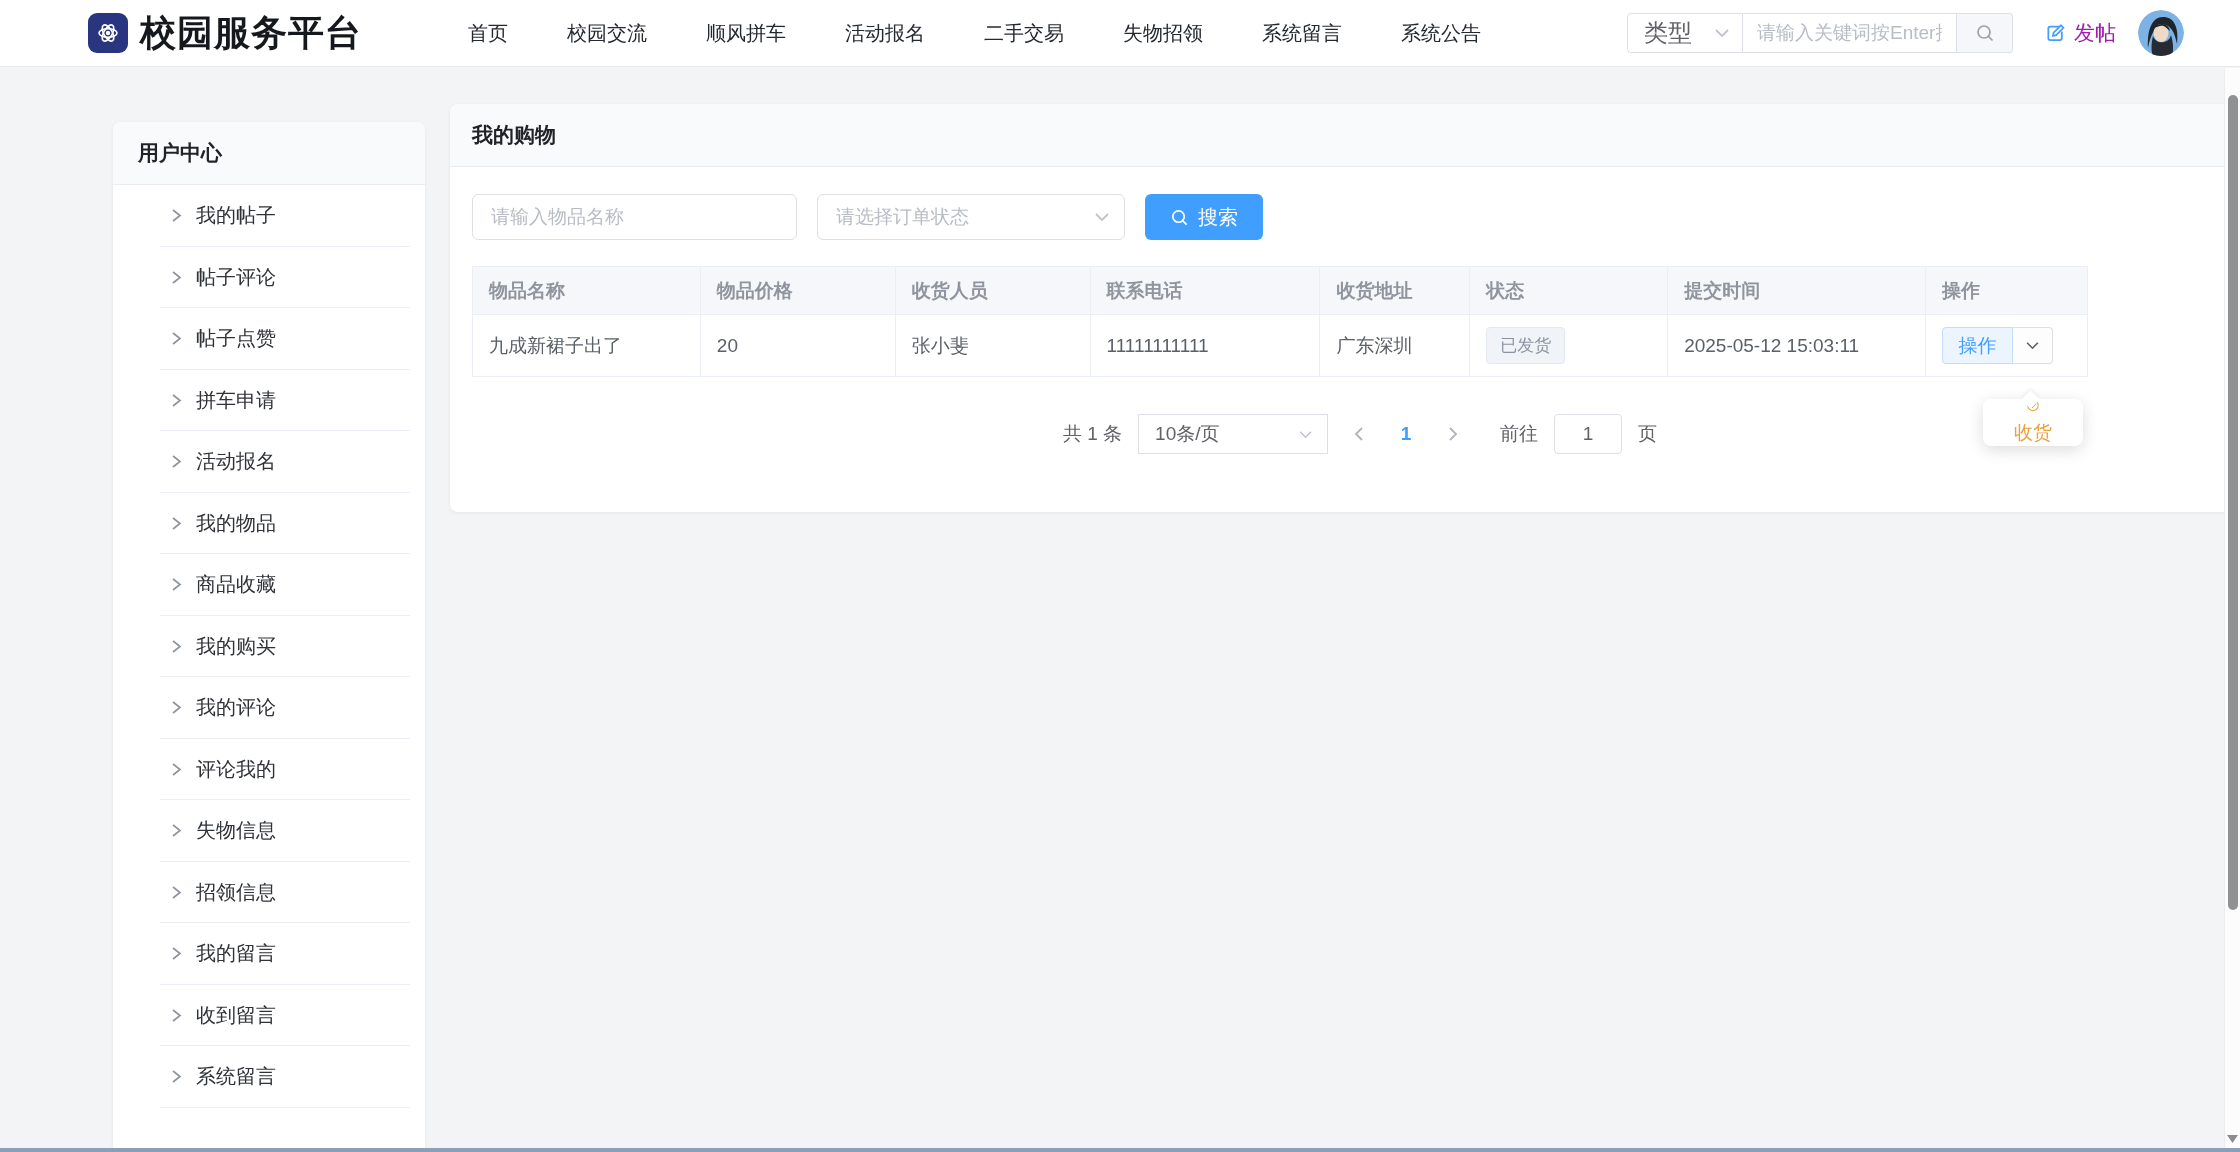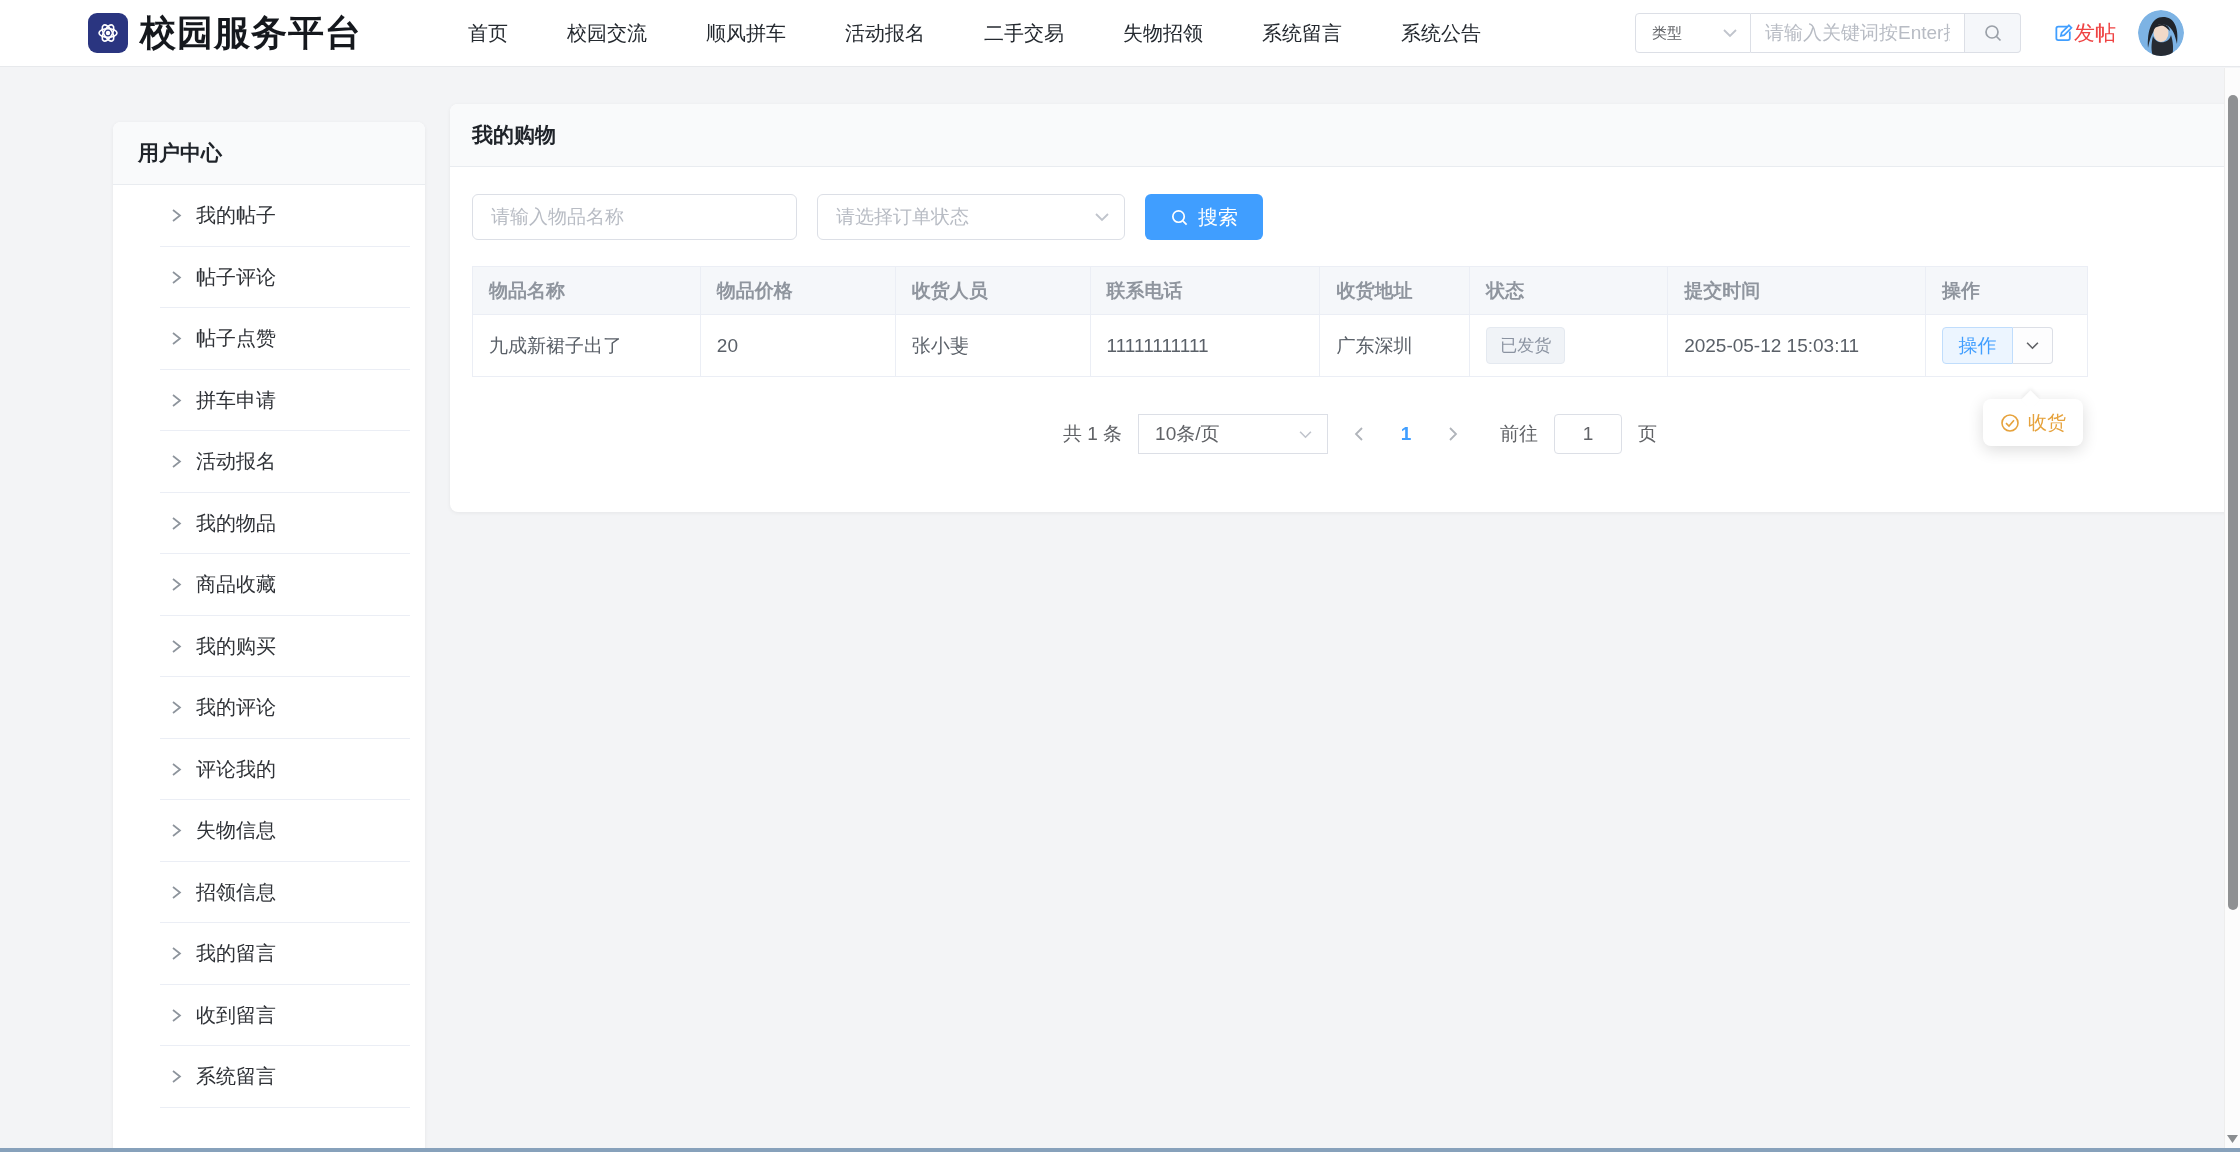--- a/index.html
+++ b/index.html
@@ -24,36 +24,36 @@
     width:40px; height:40px; border-radius:9px; background:#2a3580;
     display:flex; align-items:center; justify-content:center; flex:0 0 auto;
   }
   .brand-title{ font-size:36px; font-weight:bold; color:#15181d; letter-spacing:1px; }
   .nav{ display:flex; gap:59px; margin-left:106px; }
   .nav-item{ font-size:20px; color:#24292f; cursor:pointer; white-space:nowrap; }
   .nav-right{ margin-left:auto; display:flex; align-items:center; }
   .type-select{
     width:116px; height:40px; border:1px solid #dcdfe6; border-radius:4px 0 0 4px;
     display:flex; align-items:center; justify-content:space-between;
-    padding:0 12px 0 16px; background:#fff; color:#606266; font-size:15px; cursor:pointer;
+    padding:0 12px 0 16px; background:#fff; color:#606266; font-size:24px; cursor:pointer;
   }
   .kw-input{
     width:214px; height:40px; border:1px solid #dcdfe6; border-left:none;
     padding:0 14px; font-size:19px; color:#303133; background:#fff; outline:none;
     font-family:inherit;
   }
   .kw-input::placeholder{ color:#b8bcc4; }
   .kw-search-btn{
     width:56px; height:40px; border:1px solid #dcdfe6; border-left:none;
     border-radius:0 4px 4px 0; background:#f5f7fa;
     display:flex; align-items:center; justify-content:center; cursor:pointer;
   }
   .post-link{
-    display:flex; align-items:center; margin-left:32px;
-    color:#ef4444; font-size:21px; cursor:pointer; white-space:nowrap;
+    display:flex; align-items:center; gap:8px; margin-left:32px;
+    color:#a21caf; font-size:21px; cursor:pointer; white-space:nowrap;
   }
   .avatar{
     width:46px; height:46px; border-radius:50%; overflow:hidden; margin-left:22px;
     cursor:pointer; flex:0 0 auto;
   }
 
   
   .sidebar{
     position:absolute; left:113px; top:122px; width:312px; height:1070px;
     background:#fff; border-radius:8px; box-shadow:0 1px 4px rgba(0,0,0,.06);
@@ -140,21 +140,21 @@
   .goto-input{
     width:68px; height:40px; border:1px solid #dcdfe6; border-radius:4px;
     text-align:center; font-size:19px; color:#606266; outline:none; font-family:inherit;
   }
 
   
   .action-pop{
     position:absolute; left:1983px; top:399px; width:100px; height:47px;
     background:#fff; border-radius:8px; box-shadow:0 4px 16px rgba(0,0,0,.14);
     display:flex; align-items:center; justify-content:center; gap:8px;
-    color:#e6a23c; font-size:19px; z-index:10; cursor:pointer;
+    color:#e6a23c; font-size:19px; z-index:10; cursor:pointer;flex-direction:column;
   }
   .action-pop::before{
     content:""; position:absolute; top:-6px; left:41px; width:13px; height:13px;
     background:#fff; transform:rotate(45deg); box-shadow:-2px -2px 4px rgba(0,0,0,.05);
   }
 
   
   .scrollbar{
     position:absolute; right:0; top:68px; bottom:0; width:16px;
     background:#fcfcfc; border-left:1px solid #ededed; z-index:6;

